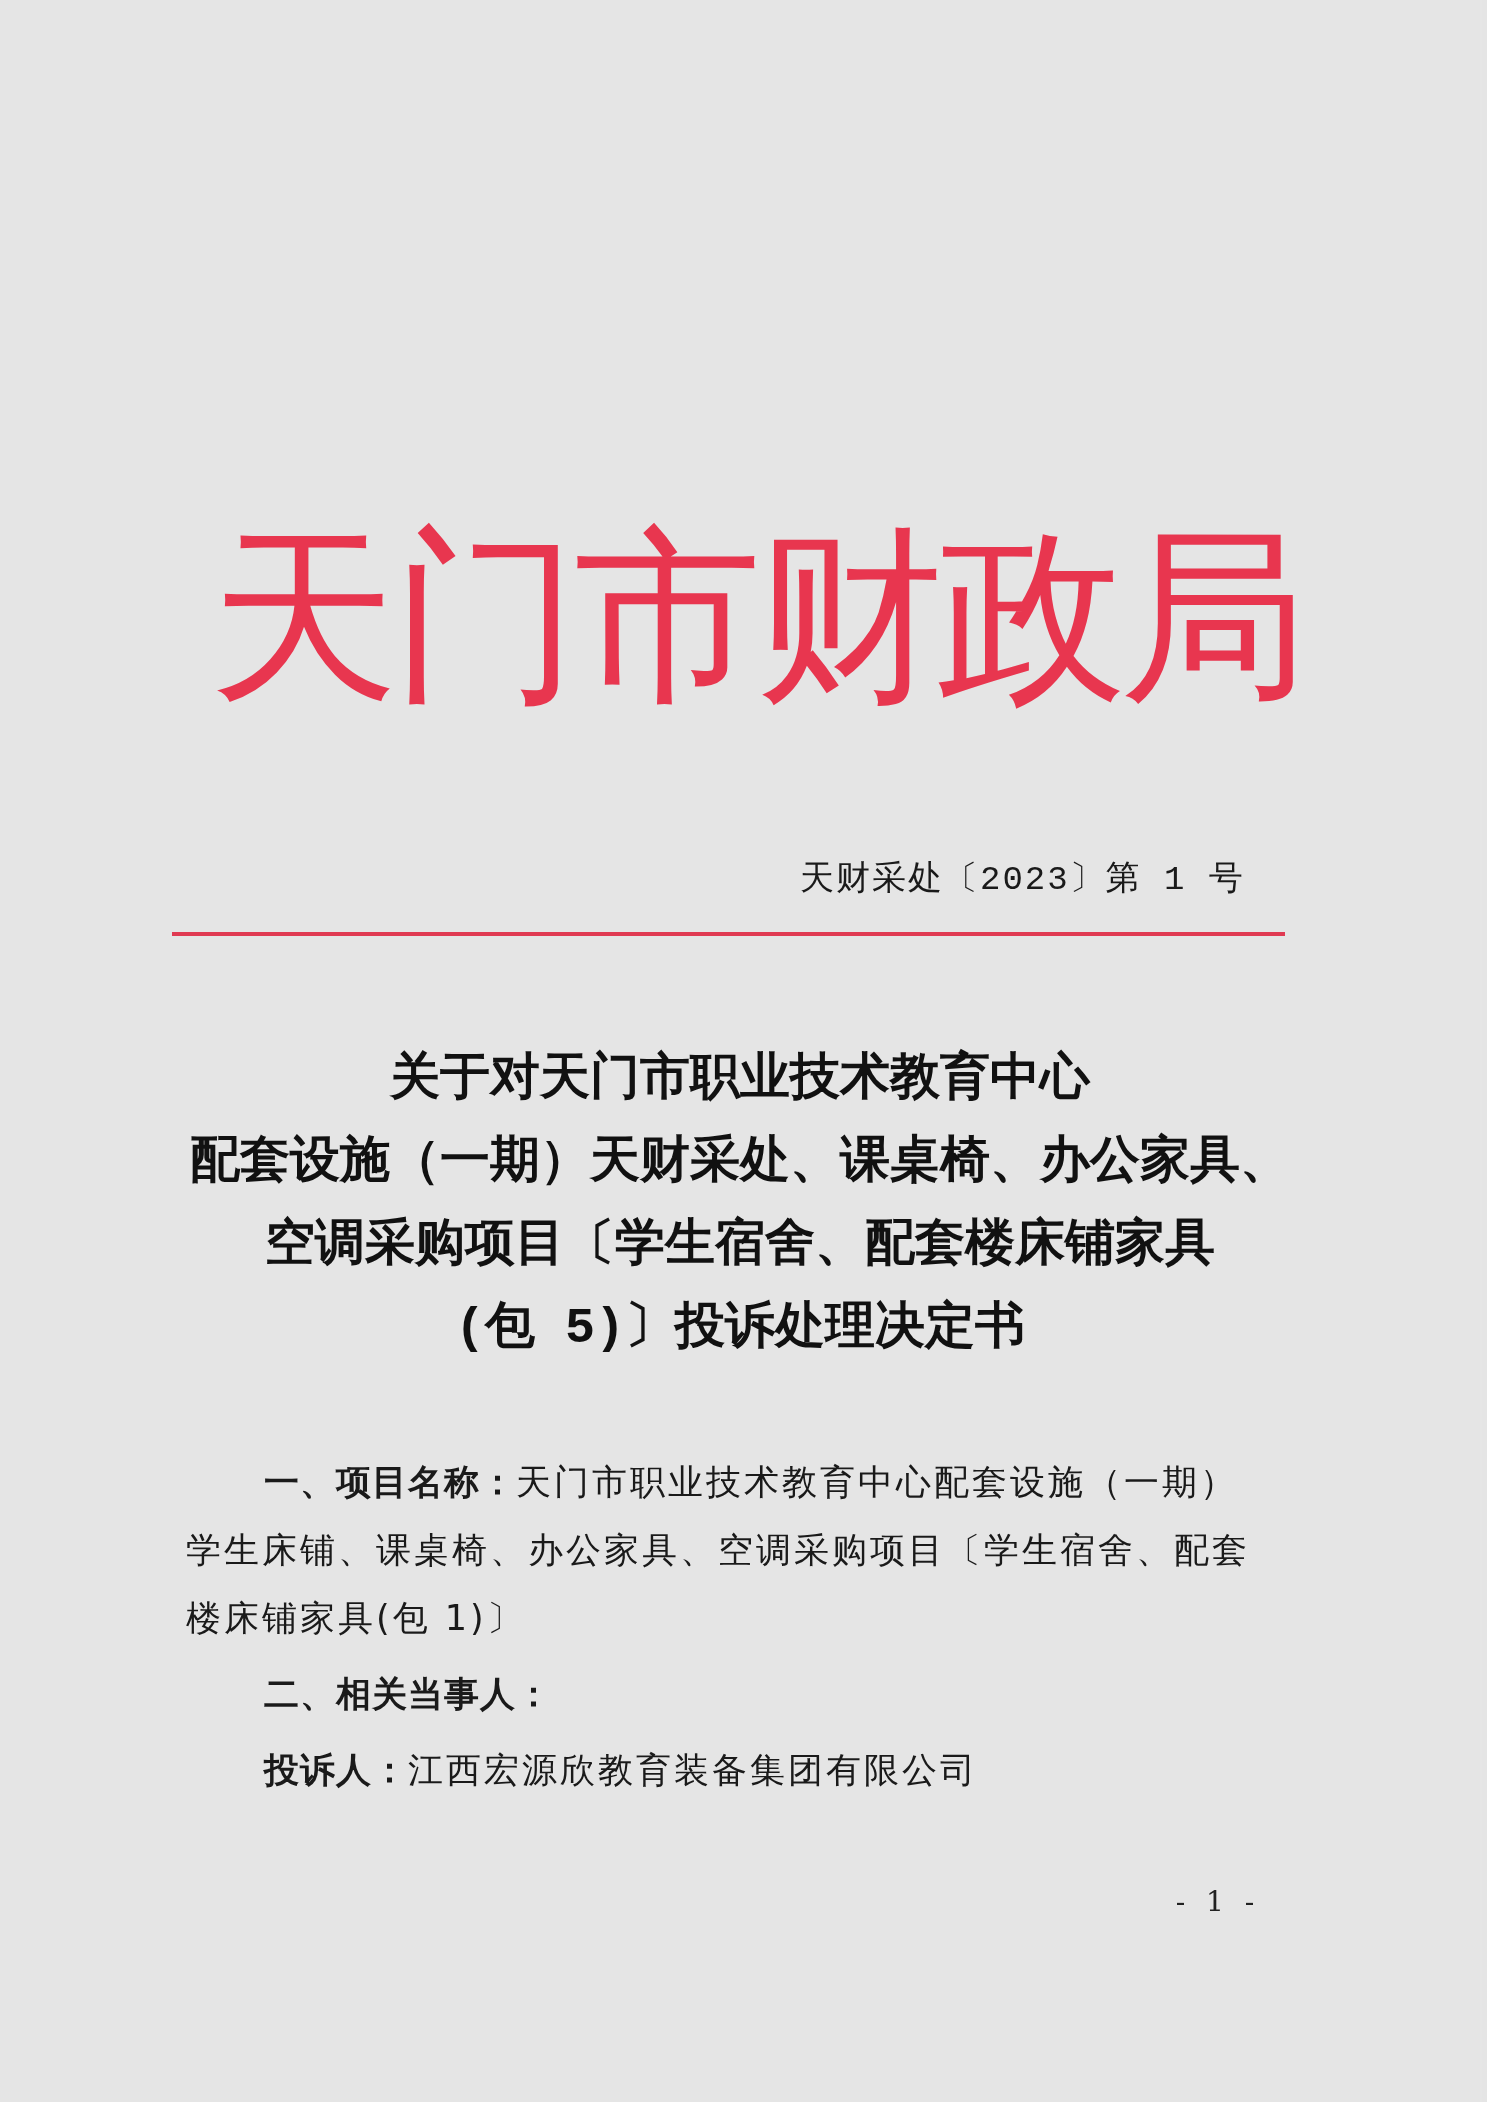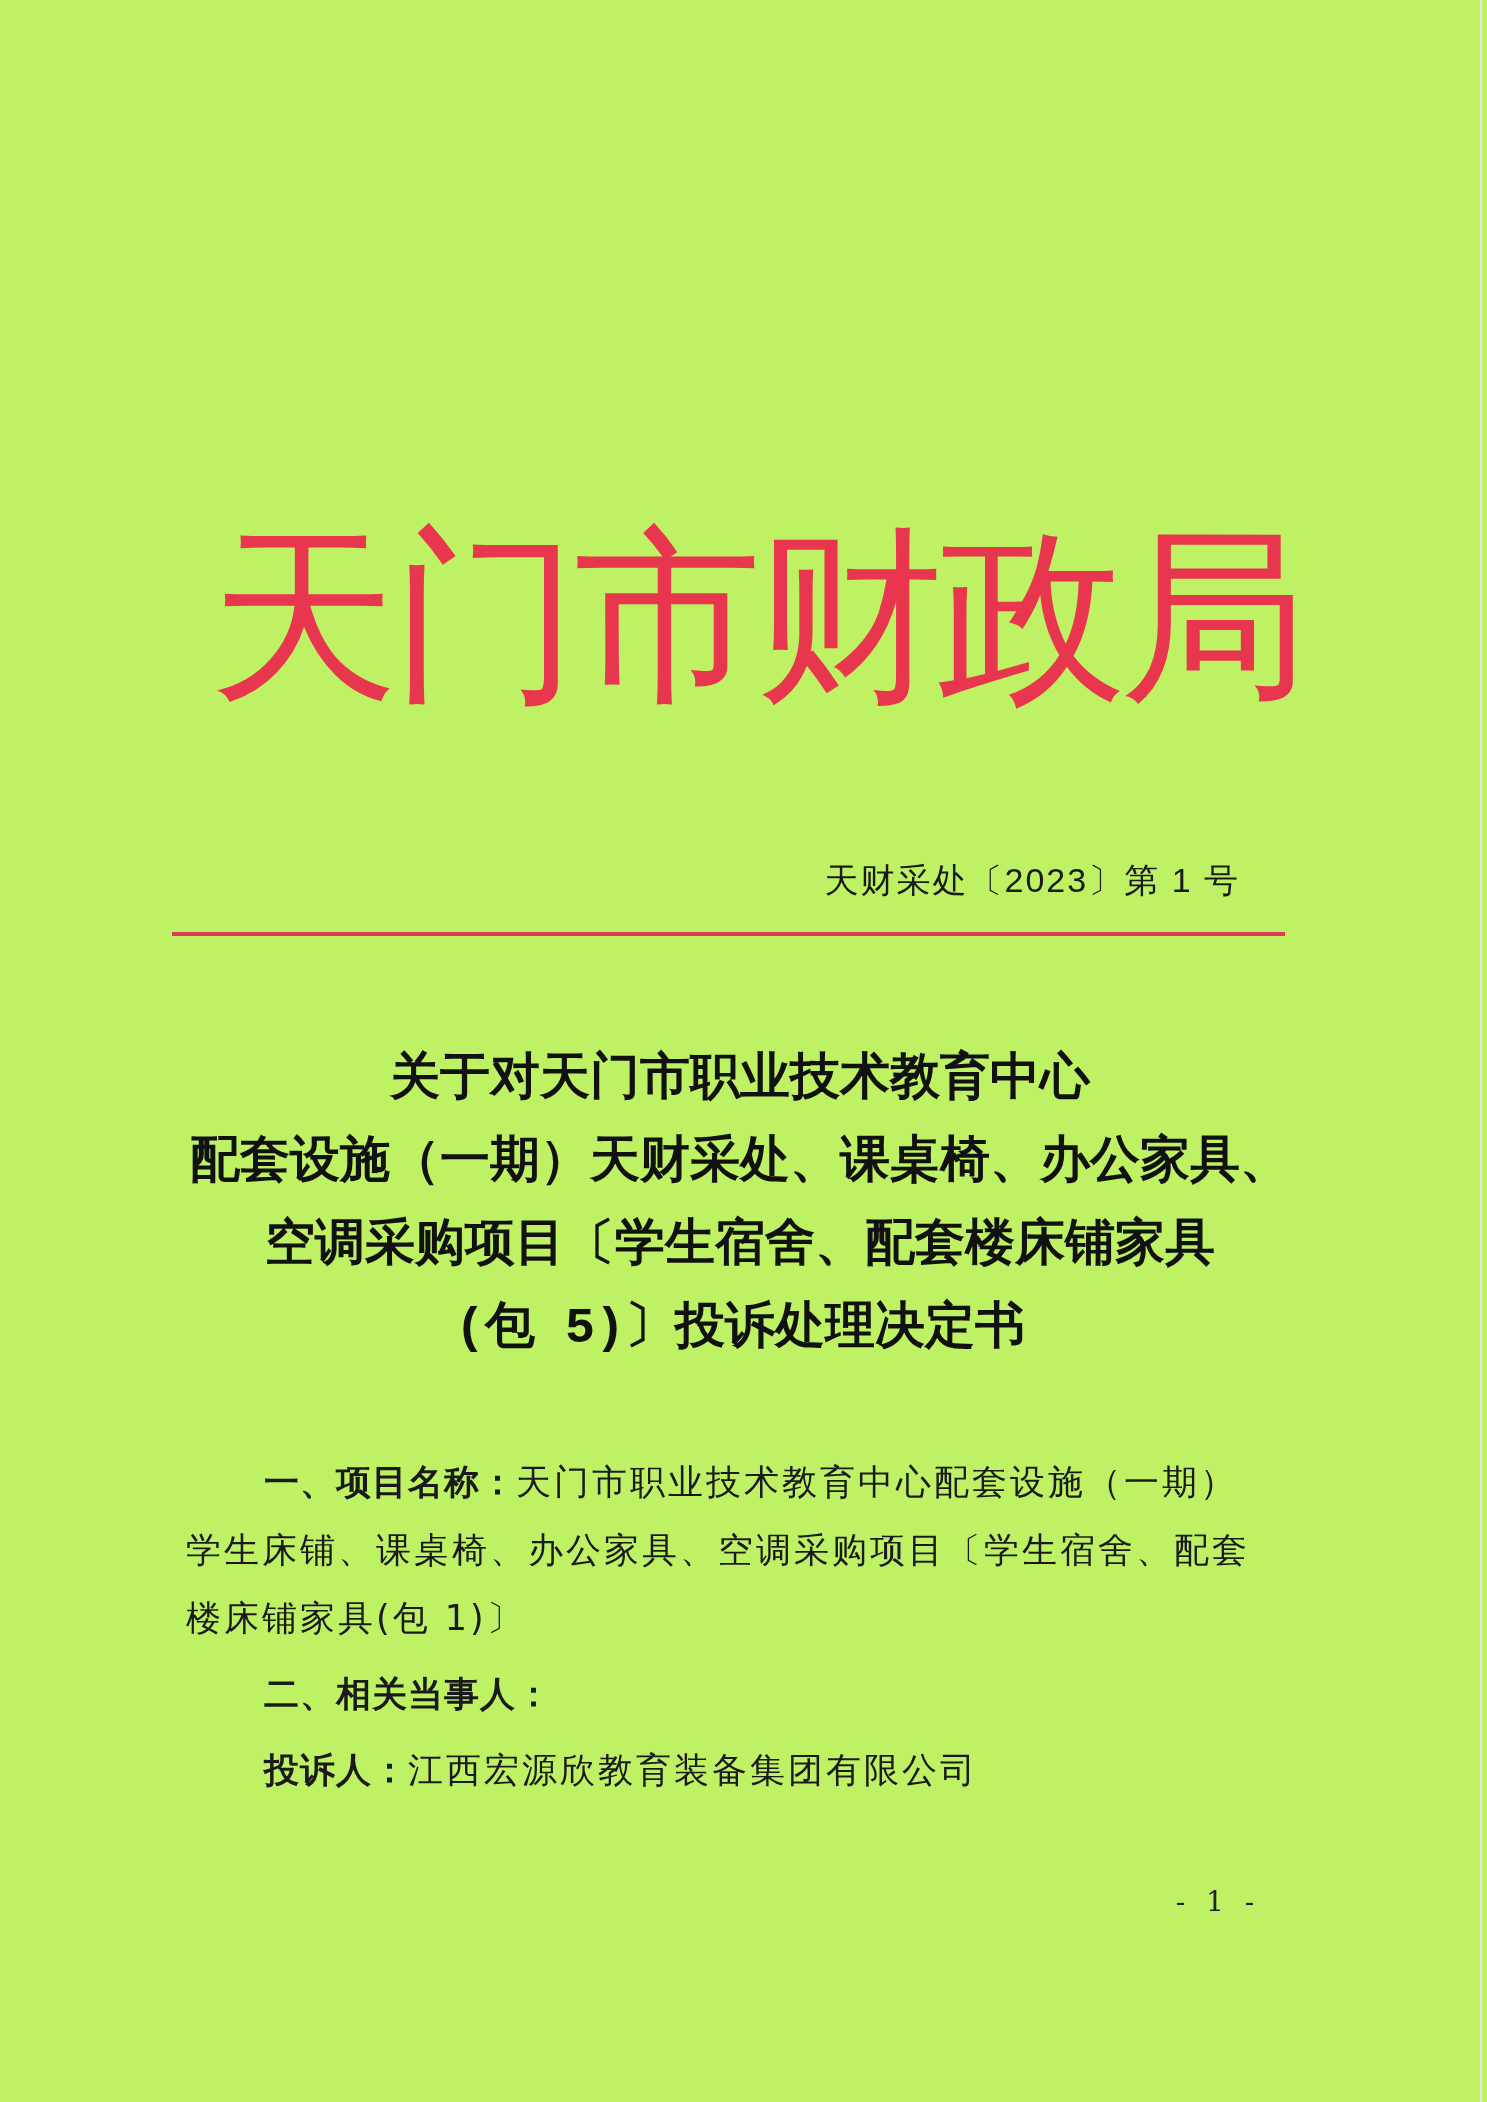--- a/index.html
+++ b/index.html
@@ -1,27 +1,27 @@
 <!DOCTYPE html>
 <html><head>
 <meta charset="utf-8">
 <style>
   html, body { margin: 0; padding: 0; background: #ffffff; }
   body { width: 1487px; height: 2102px; position: relative; overflow: hidden; }
-  .page { position: absolute; left: 0; top: 0; width: 1487px; height: 2102px; background: #bef264; }
+  .page { position: absolute; left: 0; top: 0; width: 1487px; height: 2102px; background: #e5e5e5; }
   .scan-edge { position: absolute; left: 1480px; top: 0; width: 2px; height: 2102px; background: #e6e6e6; }
   .masthead {
     position: absolute; left: 210px; top: 512px; width: 1040px; height: 210px;
     color: #e8364f; font-family: "DejaVu Serif", "Liberation Serif", serif;
     font-size: 188px; line-height: 210px; letter-spacing: -6px; white-space: nowrap;
     text-align: center;
   }
   .doc-no {
     position: absolute; left: 800px; top: 852px; width: 440px; height: 56px;
-    font-family: Liberation Sans, sans-serif; font-size: 34px; line-height: 56px;
+    font-family: Liberation Mono, monospace; font-size: 34px; line-height: 56px;
     color: #1a1a1a; white-space: nowrap; text-align: right; letter-spacing: 2px;
   }
   .red-rule { position: absolute; left: 172px; top: 932px; width: 1113px; height: 4px; background: #e03a52; }
   .title {
     position: absolute; left: 150px; top: 1038px; width: 1180px;
     font-family: Liberation Mono, monospace; font-weight: bold;
     font-size: 50px; line-height: 83px; color: #111; text-align: center;
   }
   .title .line { display: block; white-space: nowrap; }
   .body {

